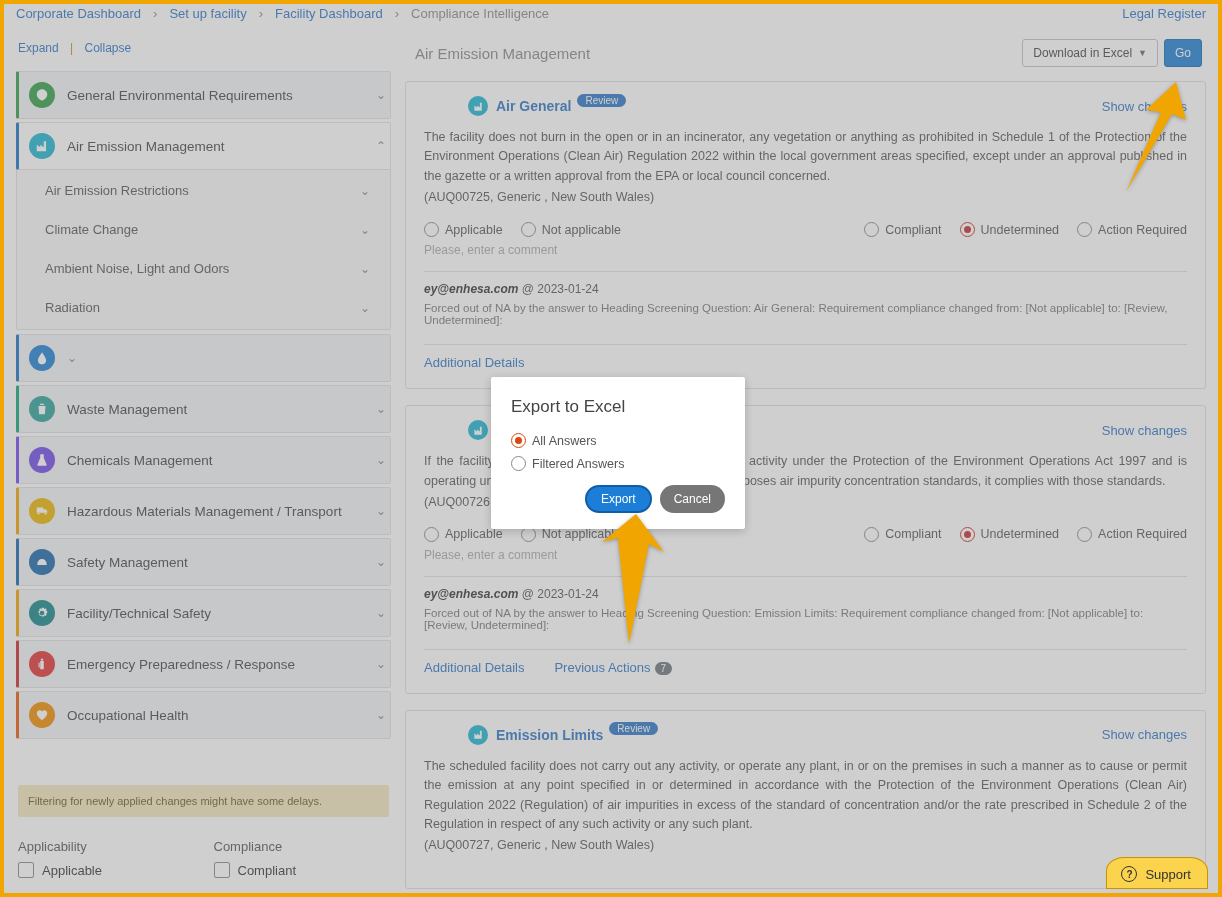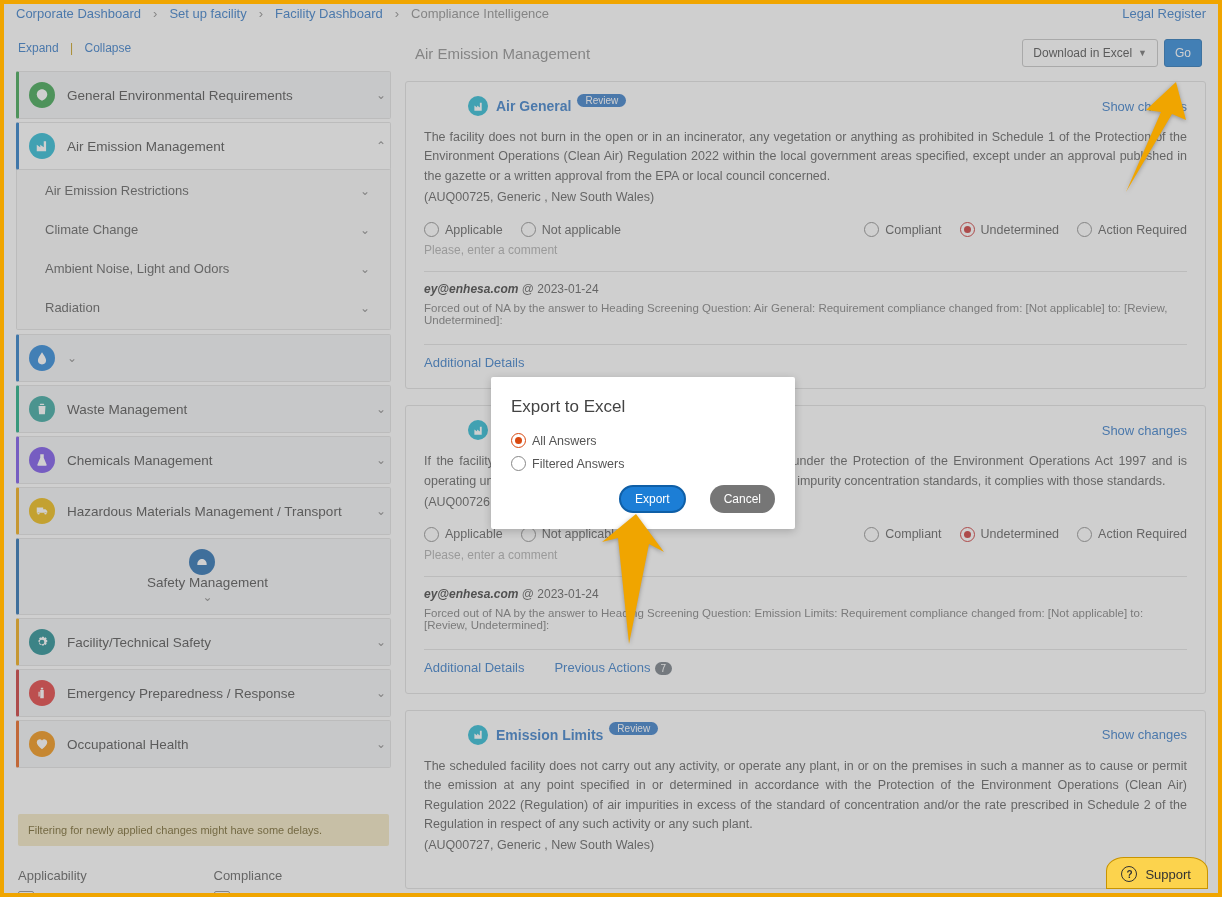--- a/index.html
+++ b/index.html
@@ -23,21 +23,21 @@
 
 .nav-item { display: flex; align-items: center; padding: 10px 4px 10px 10px; background: #f3f4f5; border: 1px solid #e1e1e1; border-radius: 2px; margin-bottom: 3px; cursor: pointer; position: relative; }
 .nav-item .icon-circ { width: 26px; height: 26px; border-radius: 50%; display: flex; align-items: center; justify-content: center; margin-right: 12px; flex-shrink: 0; }
 .nav-item .label { color: #444; font-size: 13.5px; flex: 1; }
 .nav-item .chev { color: #888; font-size: 12px; }
 .nav-item.green-edge { border-left: 3px solid #2f9e44; }
 .nav-item.blue-edge { border-left: 3px solid #1971c2; }
 .nav-item.teal-edge { border-left: 3px solid #0ca678; }
 .nav-item.purple-edge { border-left: 3px solid #7048e8; }
 .nav-item.yellow-edge { border-left: 3px solid #f0a500; }
-.nav-item.navy-edge { border-left: 3px solid #1864ab; flex-direction: column; }
+.nav-item.navy-edge { border-left: 3px solid #1864ab; }
 .nav-item.red-edge { border-left: 3px solid #c92a2a; }
 .nav-item.orange-edge { border-left: 3px solid #e8590c; }
 
 .nav-item.active { background: #fff; }
 .nav-sub { background: #f8f8f8; border: 1px solid #e1e1e1; border-top: none; margin-top: -4px; margin-bottom: 4px; border-radius: 0 0 2px 2px; padding: 2px 0; }
 .nav-sub .sub-item { display: flex; align-items: center; padding: 12px 20px 12px 28px; color: #555; cursor: pointer; }
 .nav-sub .sub-item .chev { margin-left: auto; color: #888; font-size: 12px; }
 
 .ic-bg-green { background: #2f9e44; } .ic-bg-cyan { background: #1ab5d1; } .ic-bg-blue { background: #1c7ed6; }
 .ic-bg-teal2 { background: #2aa198; } .ic-bg-purple { background: #7048e8; } .ic-bg-yellow { background: #ecb500; }
@@ -84,26 +84,26 @@
 .hr { border-top: 1px solid #e1e1e1; margin: 6px 0 10px 0; }
 .log-line1 { font-size: 12px; color: #555; margin-bottom: 6px; }
 .log-line1 b { color: #333; font-style: italic; }
 .log-line2 { font-size: 11.5px; color: #777; margin-bottom: 18px; }
 .card-actions { display: flex; align-items: center; gap: 30px; font-size: 13px; }
 .card-actions a { color: #2b74c6; cursor: pointer; }
 .count-badge { background: #6c757d; color: #fff; font-size: 10px; border-radius: 8px; padding: 1px 6px; margin-left: 4px; }
 
 .dim-overlay { position: absolute; inset: 0; background: rgba(130,130,130,0.38); }
 
-.modal { position: absolute; top: 373px; left: 487px; width: 304px; background: #fff; border-radius: 2px; box-shadow: 0 2px 8px rgba(0,0,0,0.2); padding: 20px 20px 16px 20px; }
+.modal { position: absolute; top: 373px; left: 487px; width: 254px; background: #fff; border-radius: 2px; box-shadow: 0 2px 8px rgba(0,0,0,0.2); padding: 20px 20px 16px 20px; }
 .modal-title { font-size: 17px; color: #444; margin-bottom: 16px; }
 .modal .radio { margin-bottom: 8px; }
 .modal .radio .dot.msel { border-color: #d9480f; }
 .modal .radio .dot.msel::after { content: ''; width: 7px; height: 7px; border-radius: 50%; background: #d9480f; }
-.modal-actions { display: flex; justify-content: flex-end; gap: 24px; margin-top: 14px; }
+.modal-actions { display: flex; justify-content: flex-end; gap: 8px; margin-top: 14px; }
 .btn-export { background: #1c7ed6; color: #fff; border: 2px solid #0f5fa7; border-radius: 14px; padding: 5px 14px; font-size: 12px; cursor: pointer; }
 .btn-cancel { background: #767676; color: #fff; border: none; border-radius: 14px; padding: 6px 14px; font-size: 12px; cursor: pointer; }
 
 .arrow { position: absolute; pointer-events: none; }
 .arrow svg { filter: drop-shadow(0 1px 2px rgba(0,0,0,0.3)); }
 
 .support-pill { position: absolute; right: 10px; bottom: 4px; background: #fcd34d; border: 1px solid #c99400; border-radius: 18px 18px 0 0 / 14px 14px 0 0; padding: 8px 16px 6px 14px; display: flex; gap: 8px; align-items: center; font-size: 13px; color: #333; cursor: pointer; }
 .support-pill .qm { width: 16px; height: 16px; border: 1.5px solid #333; border-radius: 50%; display: flex; align-items: center; justify-content: center; font-size: 10px; font-weight: bold; }
 </style>
 </head>

